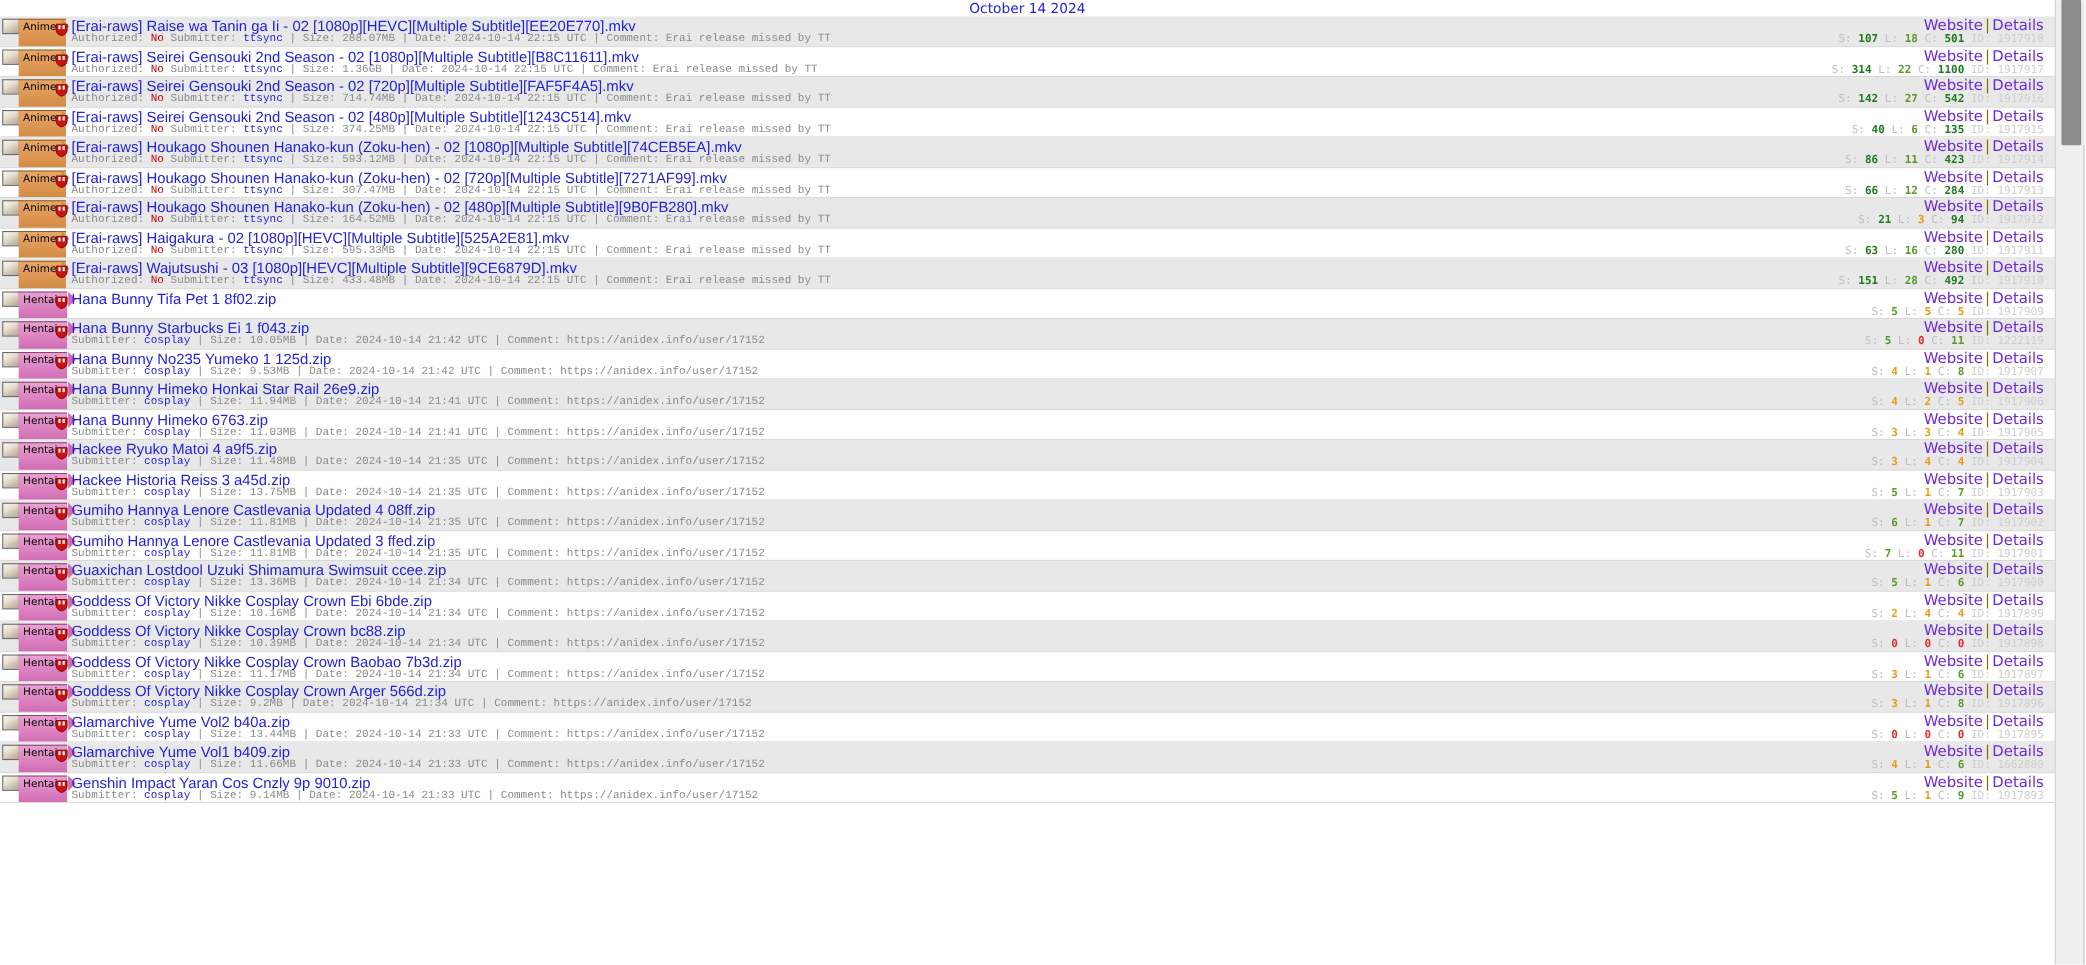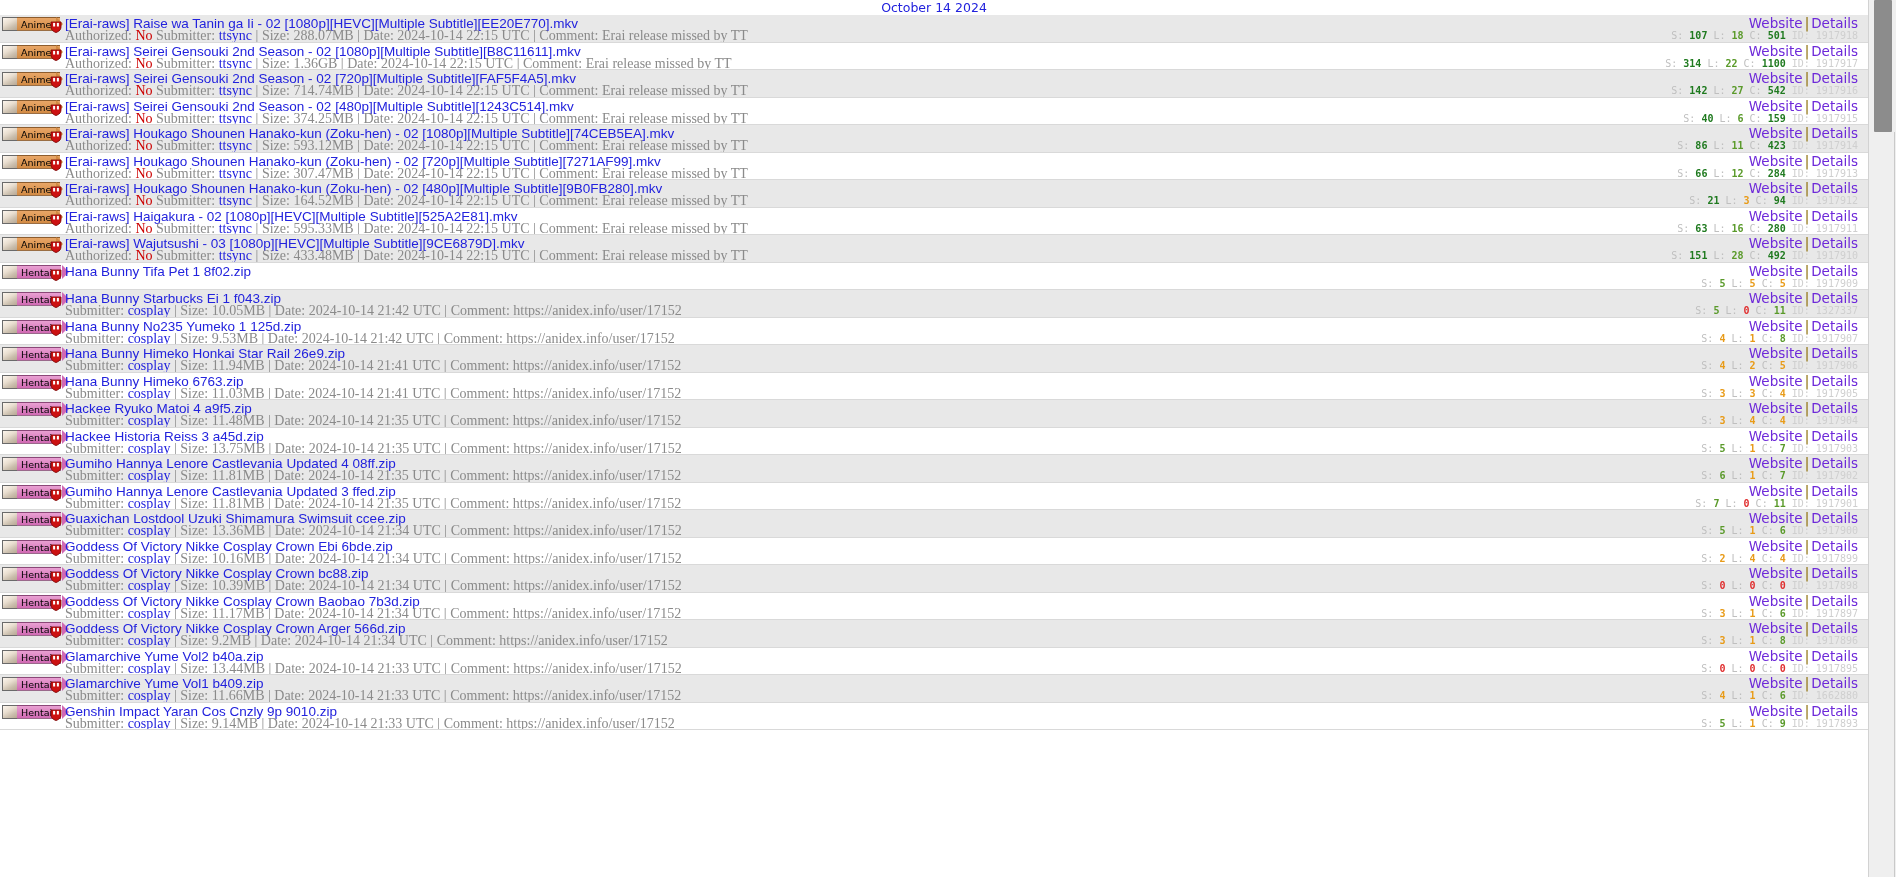--- a/index.html
+++ b/index.html
@@ -54,21 +54,21 @@
     position: absolute;
     left: 0; top: 0;
     width: 16px; height: 14px;
     border: 1px solid #6a6a6a;
     background:
       linear-gradient(150deg, #fdf6ee 0%, #e9ded0 40%, #cbbfae 70%, #b8a894 100%);
   }
   .cat-tag {
     position: absolute;
     left: 15px; top: 0;
-    height: 14px;
+    height: 27px;
     padding: 0 9px 0 4px;
     font-size: 9.5px;
     line-height: 14px;
     color: #000;
     font-family: "DejaVu Sans", "Liberation Sans", sans-serif;
     white-space: nowrap;
     border-top: 1px solid #00000055;
     border-bottom: 1px solid #00000055;
   }
   .cat-tag.anime  { background: linear-gradient(180deg,#e8a667,#d28a43); }
@@ -101,25 +101,25 @@
     white-space: nowrap;
     font-family: Liberation Sans, sans-serif;
     cursor: pointer;
   }
 
   
   .meta {
     position: absolute;
     left: 65px;
     top: 14px;
-    font-size: 14px;
+    font-size: 10px;
     line-height: 13px;
     color: #8a8a8a;
     white-space: nowrap;
-    font-family: Liberation Serif, serif;
+    font-family: Liberation Mono, monospace;
   }
   .meta .no  { color: #cc0000; }
   .meta .sub { color: #2222dd; cursor: pointer; }
   .meta .v   { color: #8a8a8a; }
 
   
   .links {
     position: absolute;
     right: 10px;
     top: -1px;
@@ -239,21 +239,21 @@
         </span>
         <span class="cat-arrow anime" style="left: 56px; top: 2px; position: absolute;"></span>
         <span class="shield"><svg viewBox="0 0 12 12" width="12" height="12">
             <path d="M1 1 H11 V6.2 C11 9 8.6 10.6 6 11.6 C3.4 10.6 1 9 1 6.2 Z" fill="#cc1111" stroke="#7a0000" stroke-width="0.8"></path>
             <rect x="3.1" y="1.9" width="2.0" height="3.6" fill="#ffffff"></rect>
             <rect x="6.9" y="1.9" width="2.0" height="3.6" fill="#ffffff"></rect>
           </svg></span>
         <div class="title">[Erai-raws] Seirei Gensouki 2nd Season - 02 [480p][Multiple Subtitle][1243C514].mkv</div>
         <div class="meta"><span>Authorized: </span><span class="no">No</span> <span>Submitter: </span><span class="sub">ttsync</span> <span>|</span> <span>Size: </span><span class="v">374.25MB</span> <span>|</span> <span>Date: </span><span class="v">2024-10-14 22:15 UTC</span> <span>|</span> <span>Comment: </span><span class="v">Erai release missed by TT</span></div>
         <div class="links"><a>Website</a><span class="sep">|</span><a>Details</a></div>
-        <div class="stats"><span class="lbl">S:</span> <b class="s-hi">40</b> <span class="lbl">L:</span> <b class="s-mid">6</b> <span class="lbl">C:</span> <b class="s-hi">159</b> <span class="id">ID: 1917915</span></div>
+        <div class="stats"><span class="lbl">S:</span> <b class="s-hi">40</b> <span class="lbl">L:</span> <b class="s-mid">6</b> <span class="lbl">C:</span> <b class="s-hi">135</b> <span class="id">ID: 1917915</span></div>
       </div>
       <div class="row odd">
         <span class="cat">
           <span class="cat-img"></span>
           <span class="cat-tag anime">Anime</span>
         </span>
         <span class="cat-arrow anime" style="left: 56px; top: 2px; position: absolute;"></span>
         <span class="shield"><svg viewBox="0 0 12 12" width="12" height="12">
             <path d="M1 1 H11 V6.2 C11 9 8.6 10.6 6 11.6 C3.4 10.6 1 9 1 6.2 Z" fill="#cc1111" stroke="#7a0000" stroke-width="0.8"></path>
             <rect x="3.1" y="1.9" width="2.0" height="3.6" fill="#ffffff"></rect>
@@ -350,21 +350,21 @@
         </span>
         <span class="cat-arrow hentai" style="left: 61.6px; top: 2px; position: absolute;"></span>
         <span class="shield"><svg viewBox="0 0 12 12" width="12" height="12">
             <path d="M1 1 H11 V6.2 C11 9 8.6 10.6 6 11.6 C3.4 10.6 1 9 1 6.2 Z" fill="#cc1111" stroke="#7a0000" stroke-width="0.8"></path>
             <rect x="3.1" y="1.9" width="2.0" height="3.6" fill="#ffffff"></rect>
             <rect x="6.9" y="1.9" width="2.0" height="3.6" fill="#ffffff"></rect>
           </svg></span>
         <div class="title">Hana Bunny Starbucks Ei 1 f043.zip</div>
         <div class="meta"><span>Submitter: </span><span class="sub">cosplay</span> <span>|</span> <span>Size: </span><span class="v">10.05MB</span> <span>|</span> <span>Date: </span><span class="v">2024-10-14 21:42 UTC</span> <span>|</span> <span>Comment: </span><span class="v">https://anidex.info/user/17152</span></div>
         <div class="links"><a>Website</a><span class="sep">|</span><a>Details</a></div>
-        <div class="stats"><span class="lbl">S:</span> <b class="s-mid">5</b> <span class="lbl">L:</span> <b class="s-zero">0</b> <span class="lbl">C:</span> <b class="s-mid">11</b> <span class="id">ID: 1327337</span></div>
+        <div class="stats"><span class="lbl">S:</span> <b class="s-mid">5</b> <span class="lbl">L:</span> <b class="s-zero">0</b> <span class="lbl">C:</span> <b class="s-mid">11</b> <span class="id">ID: 1222119</span></div>
       </div>
       <div class="row even">
         <span class="cat">
           <span class="cat-img"></span>
           <span class="cat-tag hentai">Hentai</span>
         </span>
         <span class="cat-arrow hentai" style="left: 61.6px; top: 2px; position: absolute;"></span>
         <span class="shield"><svg viewBox="0 0 12 12" width="12" height="12">
             <path d="M1 1 H11 V6.2 C11 9 8.6 10.6 6 11.6 C3.4 10.6 1 9 1 6.2 Z" fill="#cc1111" stroke="#7a0000" stroke-width="0.8"></path>
             <rect x="3.1" y="1.9" width="2.0" height="3.6" fill="#ffffff"></rect>

